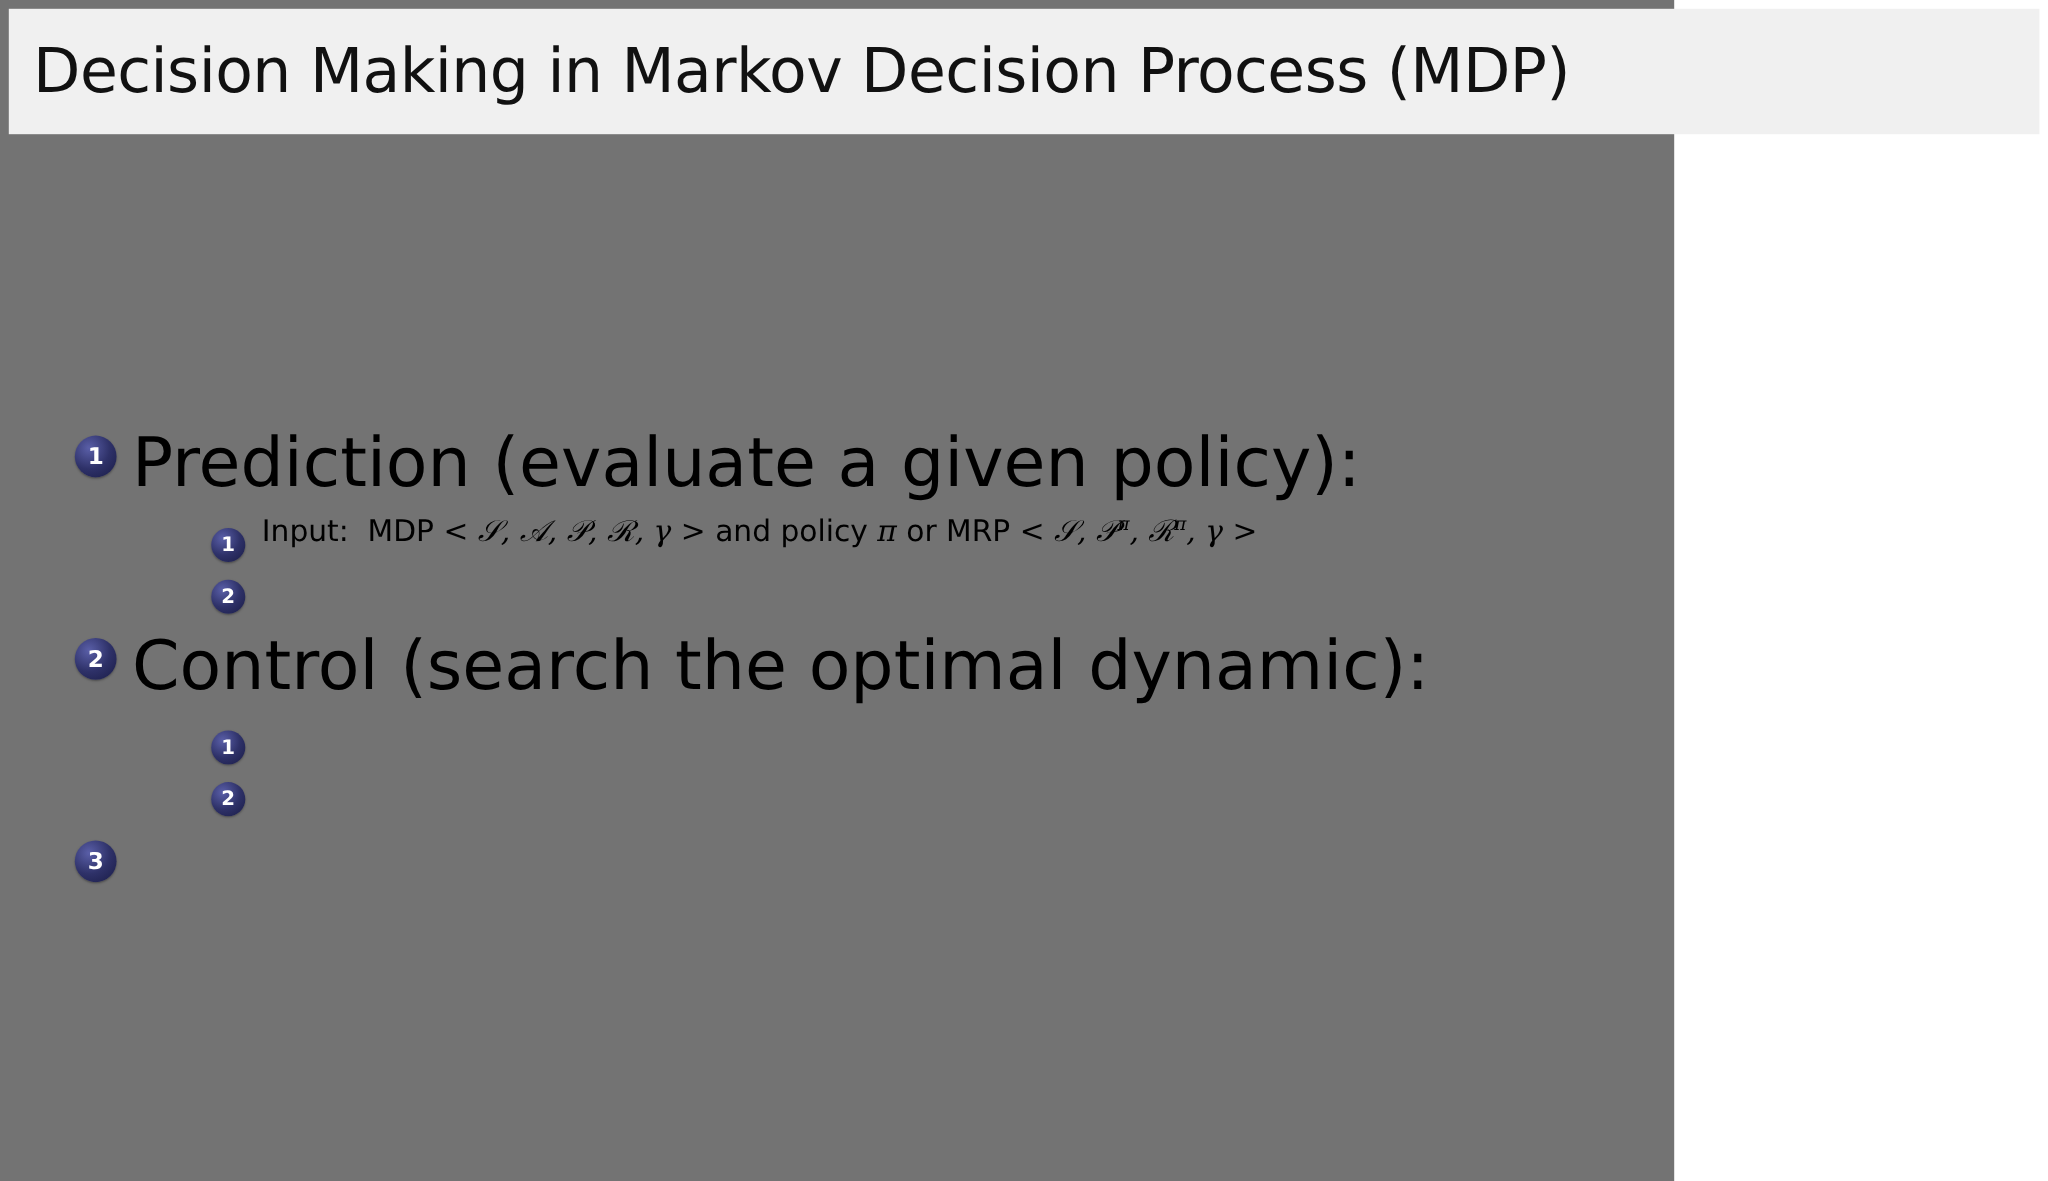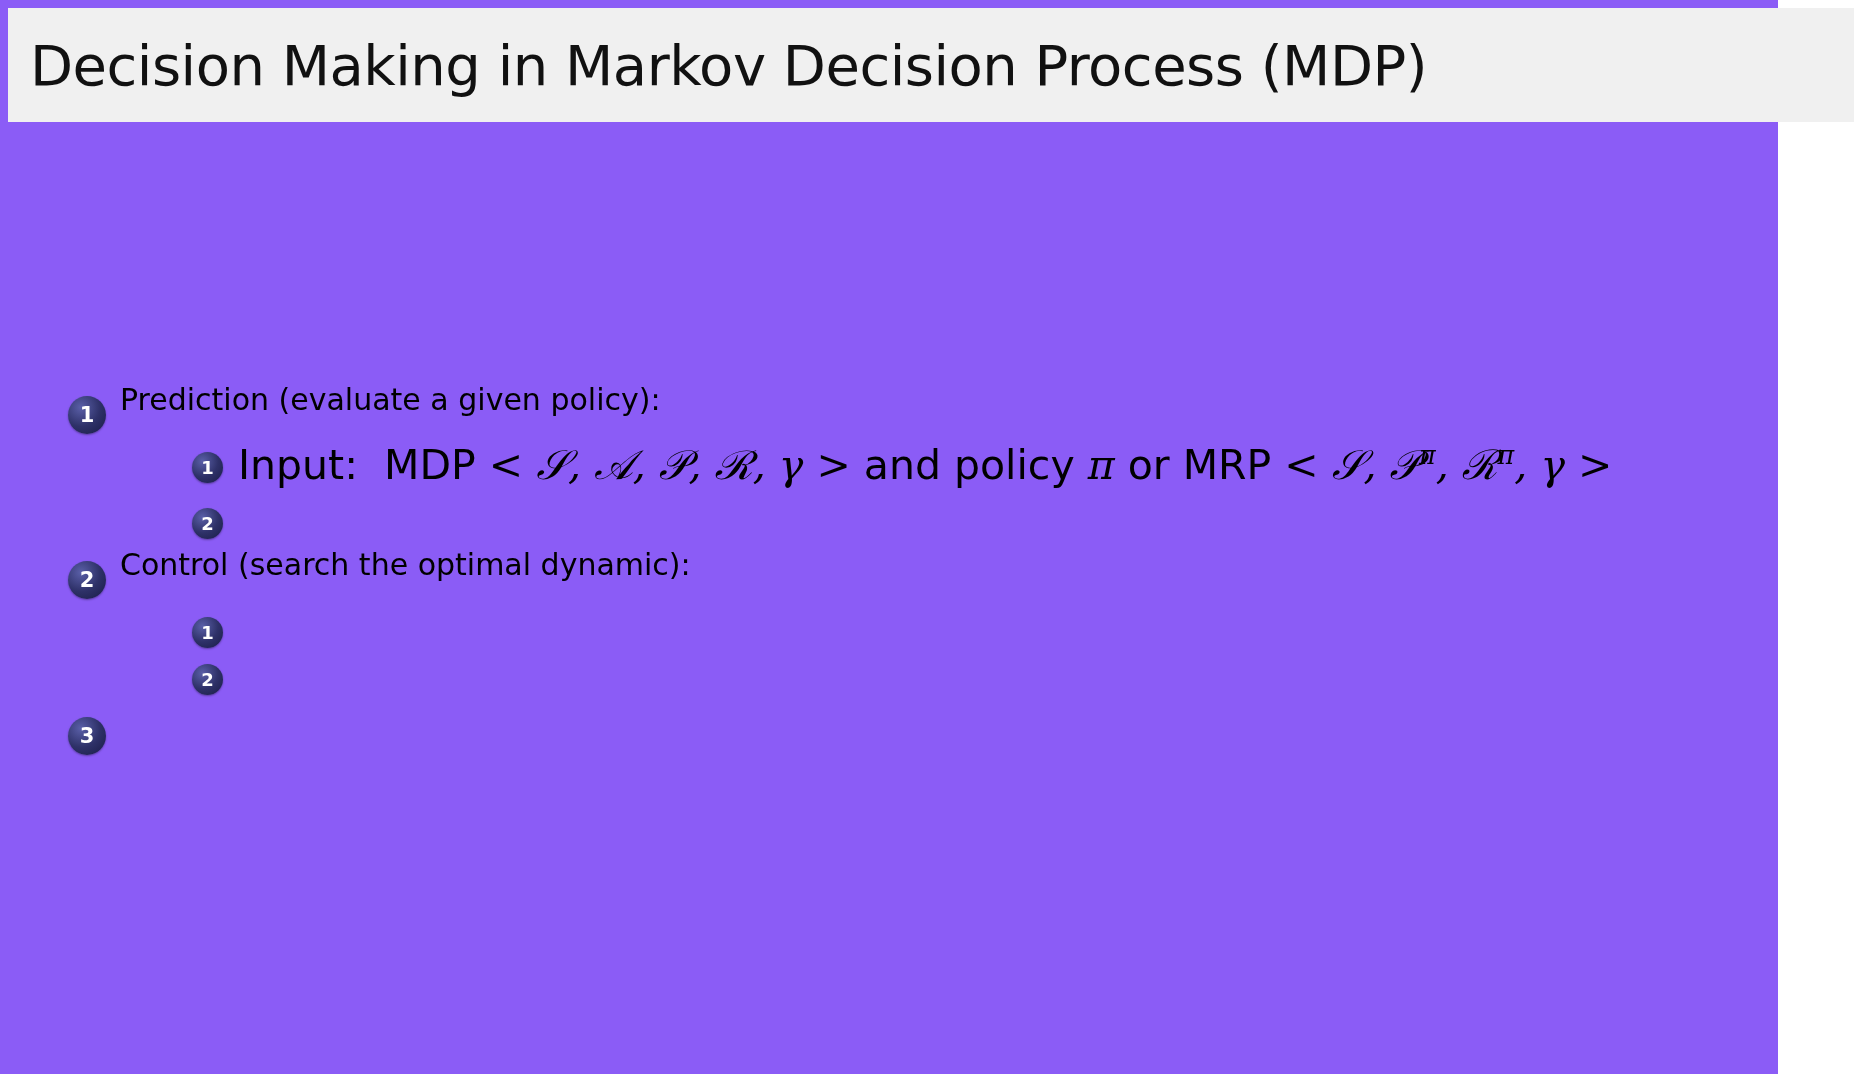--- a/index.html
+++ b/index.html
@@ -11,23 +11,23 @@
     width: 1862px;
     height: 1074px;
     font-family: "DejaVu Sans", sans-serif;
     color: #000000;
     overflow: hidden;
     position: relative;
   }
   .slide {
     position: absolute;
     left: 0; top: 0;
-    width: 1778px;
+    width: 1522px;
     height: 1074px;
-    background: #8b5cf6;
+    background: #737373;
   }
   .title-bar {
     position: absolute;
     left: 8px;
     top: 8px;
     width: 1846px;
     height: 114px;
     background: #f0f0f0;
     display: flex;
     align-items: center;
@@ -52,21 +52,21 @@
     align-items: flex-start;
     margin-bottom: 4px;
   }
   .lvl1-bullet {
     flex: 0 0 auto;
     width: 44px;
     margin-left: 68px;
     margin-top: 16px;
   }
   .lvl1-text {
-    font-size: 30px;
+    font-size: 62px;
     line-height: 1.32;
     padding-left: 8px;
     white-space: nowrap;
   }
   .lvl1-text.wrap {
     white-space: normal;
     max-width: 1430px;
   }
   .sub-list {
     margin-top: 2px;
@@ -77,21 +77,21 @@
     align-items: flex-start;
     margin-bottom: 2px;
   }
   .lvl2-bullet {
     flex: 0 0 auto;
     width: 36px;
     margin-left: 192px;
     margin-top: 14px;
   }
   .lvl2-text {
-    font-size: 41px;
+    font-size: 27px;
     line-height: 1.32;
     padding-left: 10px;
     white-space: nowrap;
   }
   .badge {
     display: inline-block;
     border-radius: 50%;
     background: radial-gradient(circle at 34% 30%, #5a5fa8 0%, #2e3168 52%, #191b45 100%);
     color: #ffffff;
     text-align: center;

